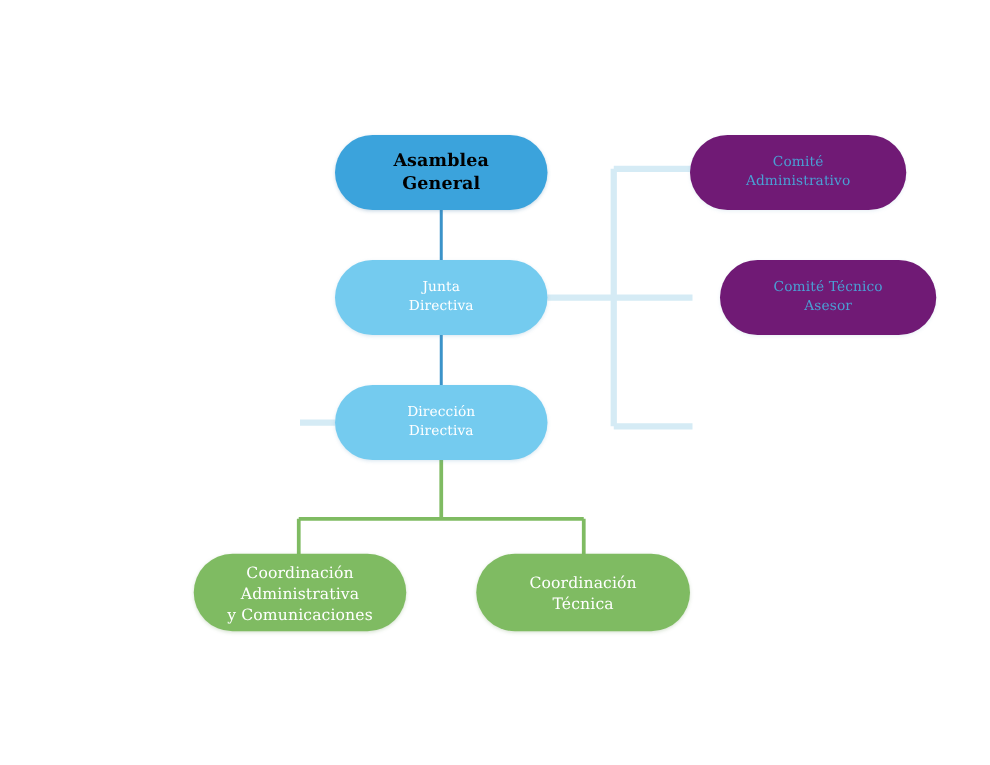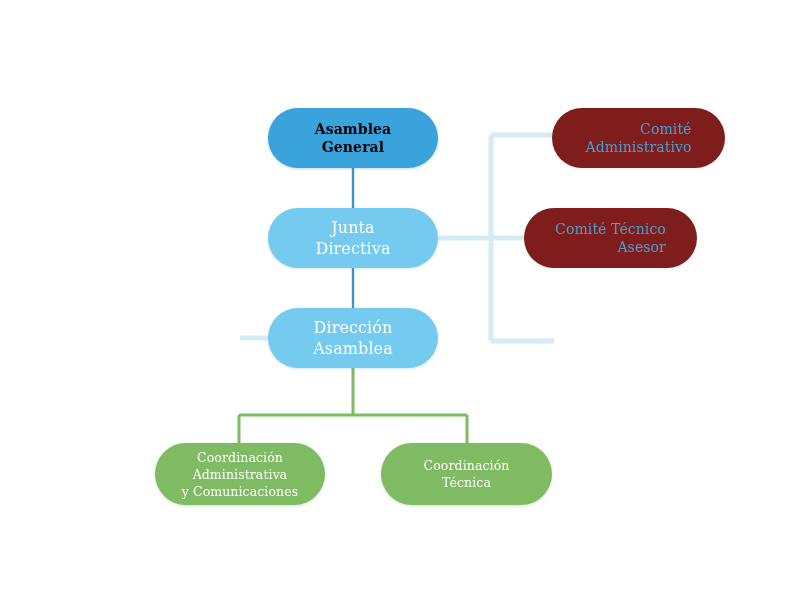--- a/index.html
+++ b/index.html
@@ -50,29 +50,28 @@
   .node.dark-blue {
     background: #3ba3dc;
     color: #000000;
     font-weight: bold;
     font-size: 14px;
     box-shadow: 0 1px 3px rgba(60,120,160,0.28);
   }
   .node.mid-blue {
     background: #74cbef;
     color: #ffffff;
-    font-size: 16px;
+    font-size: 11px;
     box-shadow: 0 1px 3px rgba(90,150,190,0.22);
   }
   .node.pale-blue {
-    background: #7f1d1d;
+    background: #701a75;
     color: #4a9fd4;
-    font-size: 14px;
+    font-size: 11px;
     box-shadow: 0 1px 3px rgba(120,170,200,0.16);
-    text-align: right;
   }
   .node.green {
     background: #7fbb62;
     color: #ffffff;
     font-size: 12.5px;
     box-shadow: 0 1px 3px rgba(90,140,70,0.25);
   }
   .node.green .label { line-height: 1.36; }
 </style>
 </head>
@@ -110,29 +109,29 @@
   </div>
 
   <div class="node mid-blue" style="left:268px; top:208px; width:170px; height:60px;">
     <span class="label">Junta
 Directiva</span>
   </div>
 
 
   <div class="node mid-blue" style="left:268px; top:308px; width:170px; height:60px;">
     <span class="label">Dirección
-Asamblea</span>
+Directiva</span>
   </div>
 
   <div class="node pale-blue" style="left:552px; top:108px; width:173px; height:60px;">
     <span class="label">Comité
 Administrativo</span>
   </div>
 
-  <div class="node pale-blue" style="left:524px; top:208px; width:173px; height:60px;">
+  <div class="node pale-blue" style="left:576px; top:208px; width:173px; height:60px;">
     <span class="label">Comité Técnico
 Asesor</span>
   </div>
 
 
   <div class="node green" style="left:155px; top:443px; width:170px; height:62px;">
     <span class="label">Coordinación
 Administrativa
 y Comunicaciones</span>
   </div>

